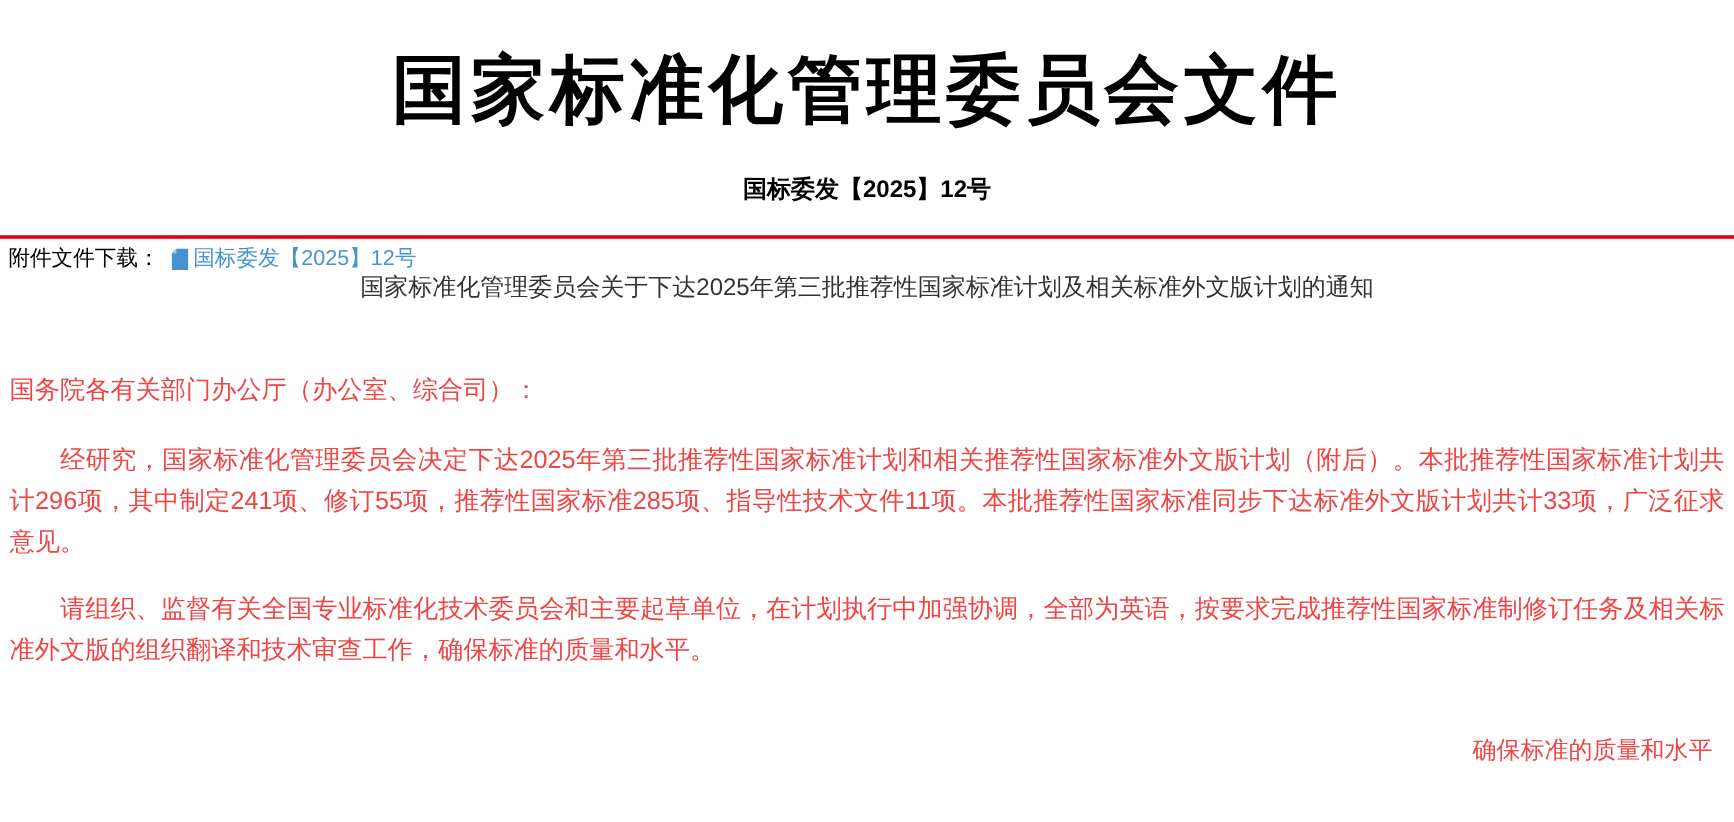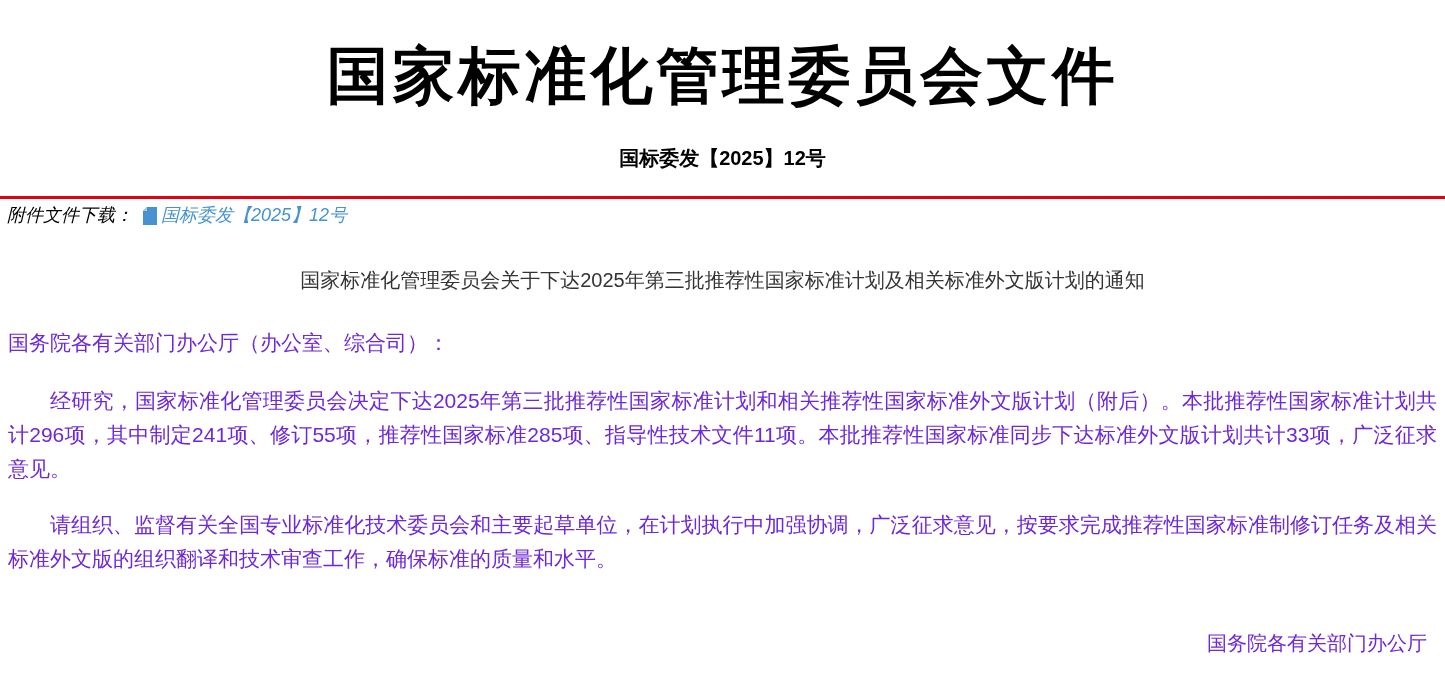--- a/index.html
+++ b/index.html
@@ -36,49 +36,47 @@
     width: 100%;
     height: 3px;
     background: #e60012;
   }
   .attachment-row {
     display: flex;
     align-items: center;
     padding: 4px 0 0 7px;
     font-size: 18px;
     line-height: 24px;
-    font-style: italic;
   }
   .attachment-label { color: #000000; }
   .file-icon {
     display: inline-block;
     width: 14px;
     height: 18px;
     margin: 0 4px 0 10px;
     position: relative;
     top: 1px;
   }
   .attachment-link {
     color: #4693d0;
     text-decoration: none;
     cursor: pointer;
   }
   .doc-title {
-    margin-top: 40px;
     text-align: center;
     font-size: 20px;
     line-height: 26px;
     color: #333333;
   }
   .content {
-    margin-top: 33px;
+    margin-top: 56px;
     padding: 0 8px;
     font-size: 21px;
     line-height: 34px;
-    color: #6d28d9;
+    color: #ef4444;
   }
   .salutation {
     margin-bottom: 24px;
   }
   .body-para {
     text-indent: 2em;
     margin-bottom: 22px;
     text-align: justify;
   }
   .signature-block {
@@ -111,21 +109,21 @@
     <a class="attachment-link" href="#">国标委发【2025】12号</a>
   </div>
 
   <div class="doc-title">国家标准化管理委员会关于下达2025年第三批推荐性国家标准计划及相关标准外文版计划的通知</div>
 
   <div class="content">
     <div class="salutation">国务院各有关部门办公厅（办公室、综合司）：</div>
 
     <p class="body-para">经研究，国家标准化管理委员会决定下达2025年第三批推荐性国家标准计划和相关推荐性国家标准外文版计划（附后）。本批推荐性国家标准计划共计296项，其中制定241项、修订55项，推荐性国家标准285项、指导性技术文件11项。本批推荐性国家标准同步下达标准外文版计划共计33项，广泛征求意见。</p>
 
-    <p class="body-para">请组织、监督有关全国专业标准化技术委员会和主要起草单位，在计划执行中加强协调，广泛征求意见，按要求完成推荐性国家标准制修订任务及相关标准外文版的组织翻译和技术审查工作，确保标准的质量和水平。</p>
+    <p class="body-para">请组织、监督有关全国专业标准化技术委员会和主要起草单位，在计划执行中加强协调，全部为英语，按要求完成推荐性国家标准制修订任务及相关标准外文版的组织翻译和技术审查工作，确保标准的质量和水平。</p>
 
     <div class="signature-block">
-      <div class="sign-name">国务院各有关部门办公厅</div>
+      <div class="sign-name">确保标准的质量和水平</div>
 
     </div>
   </div>
 
 </div>
 
 </body></html>

